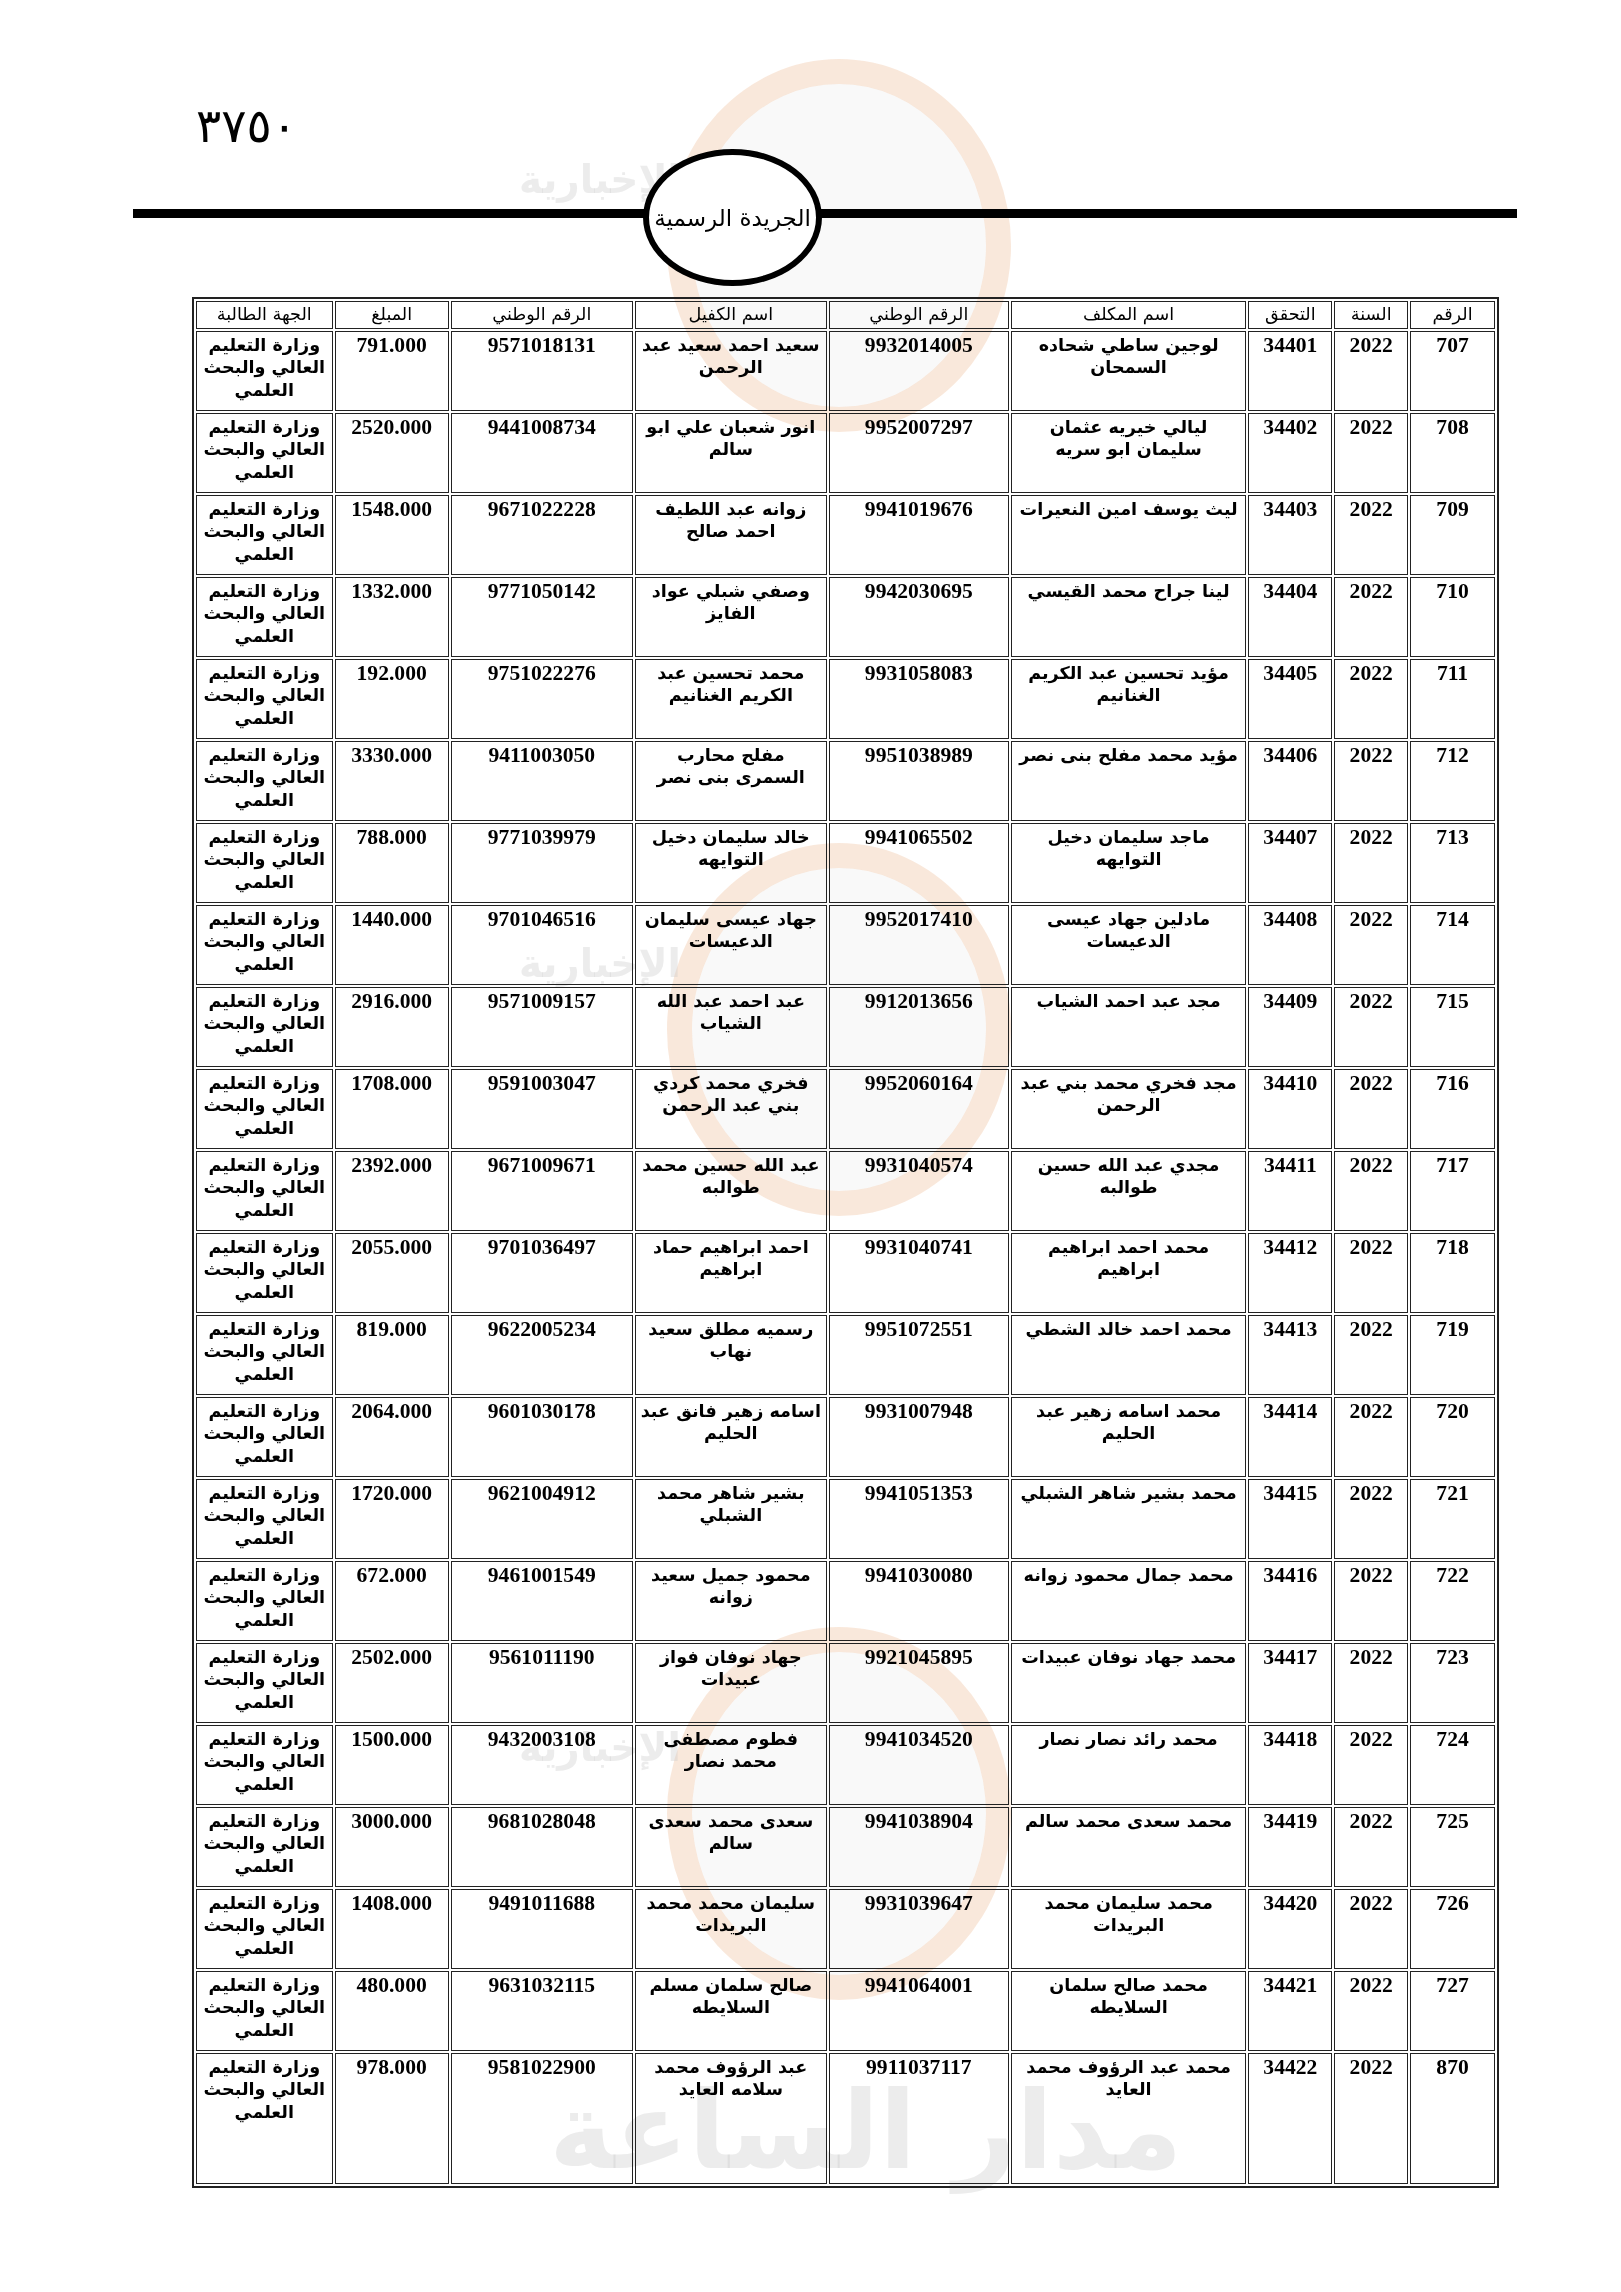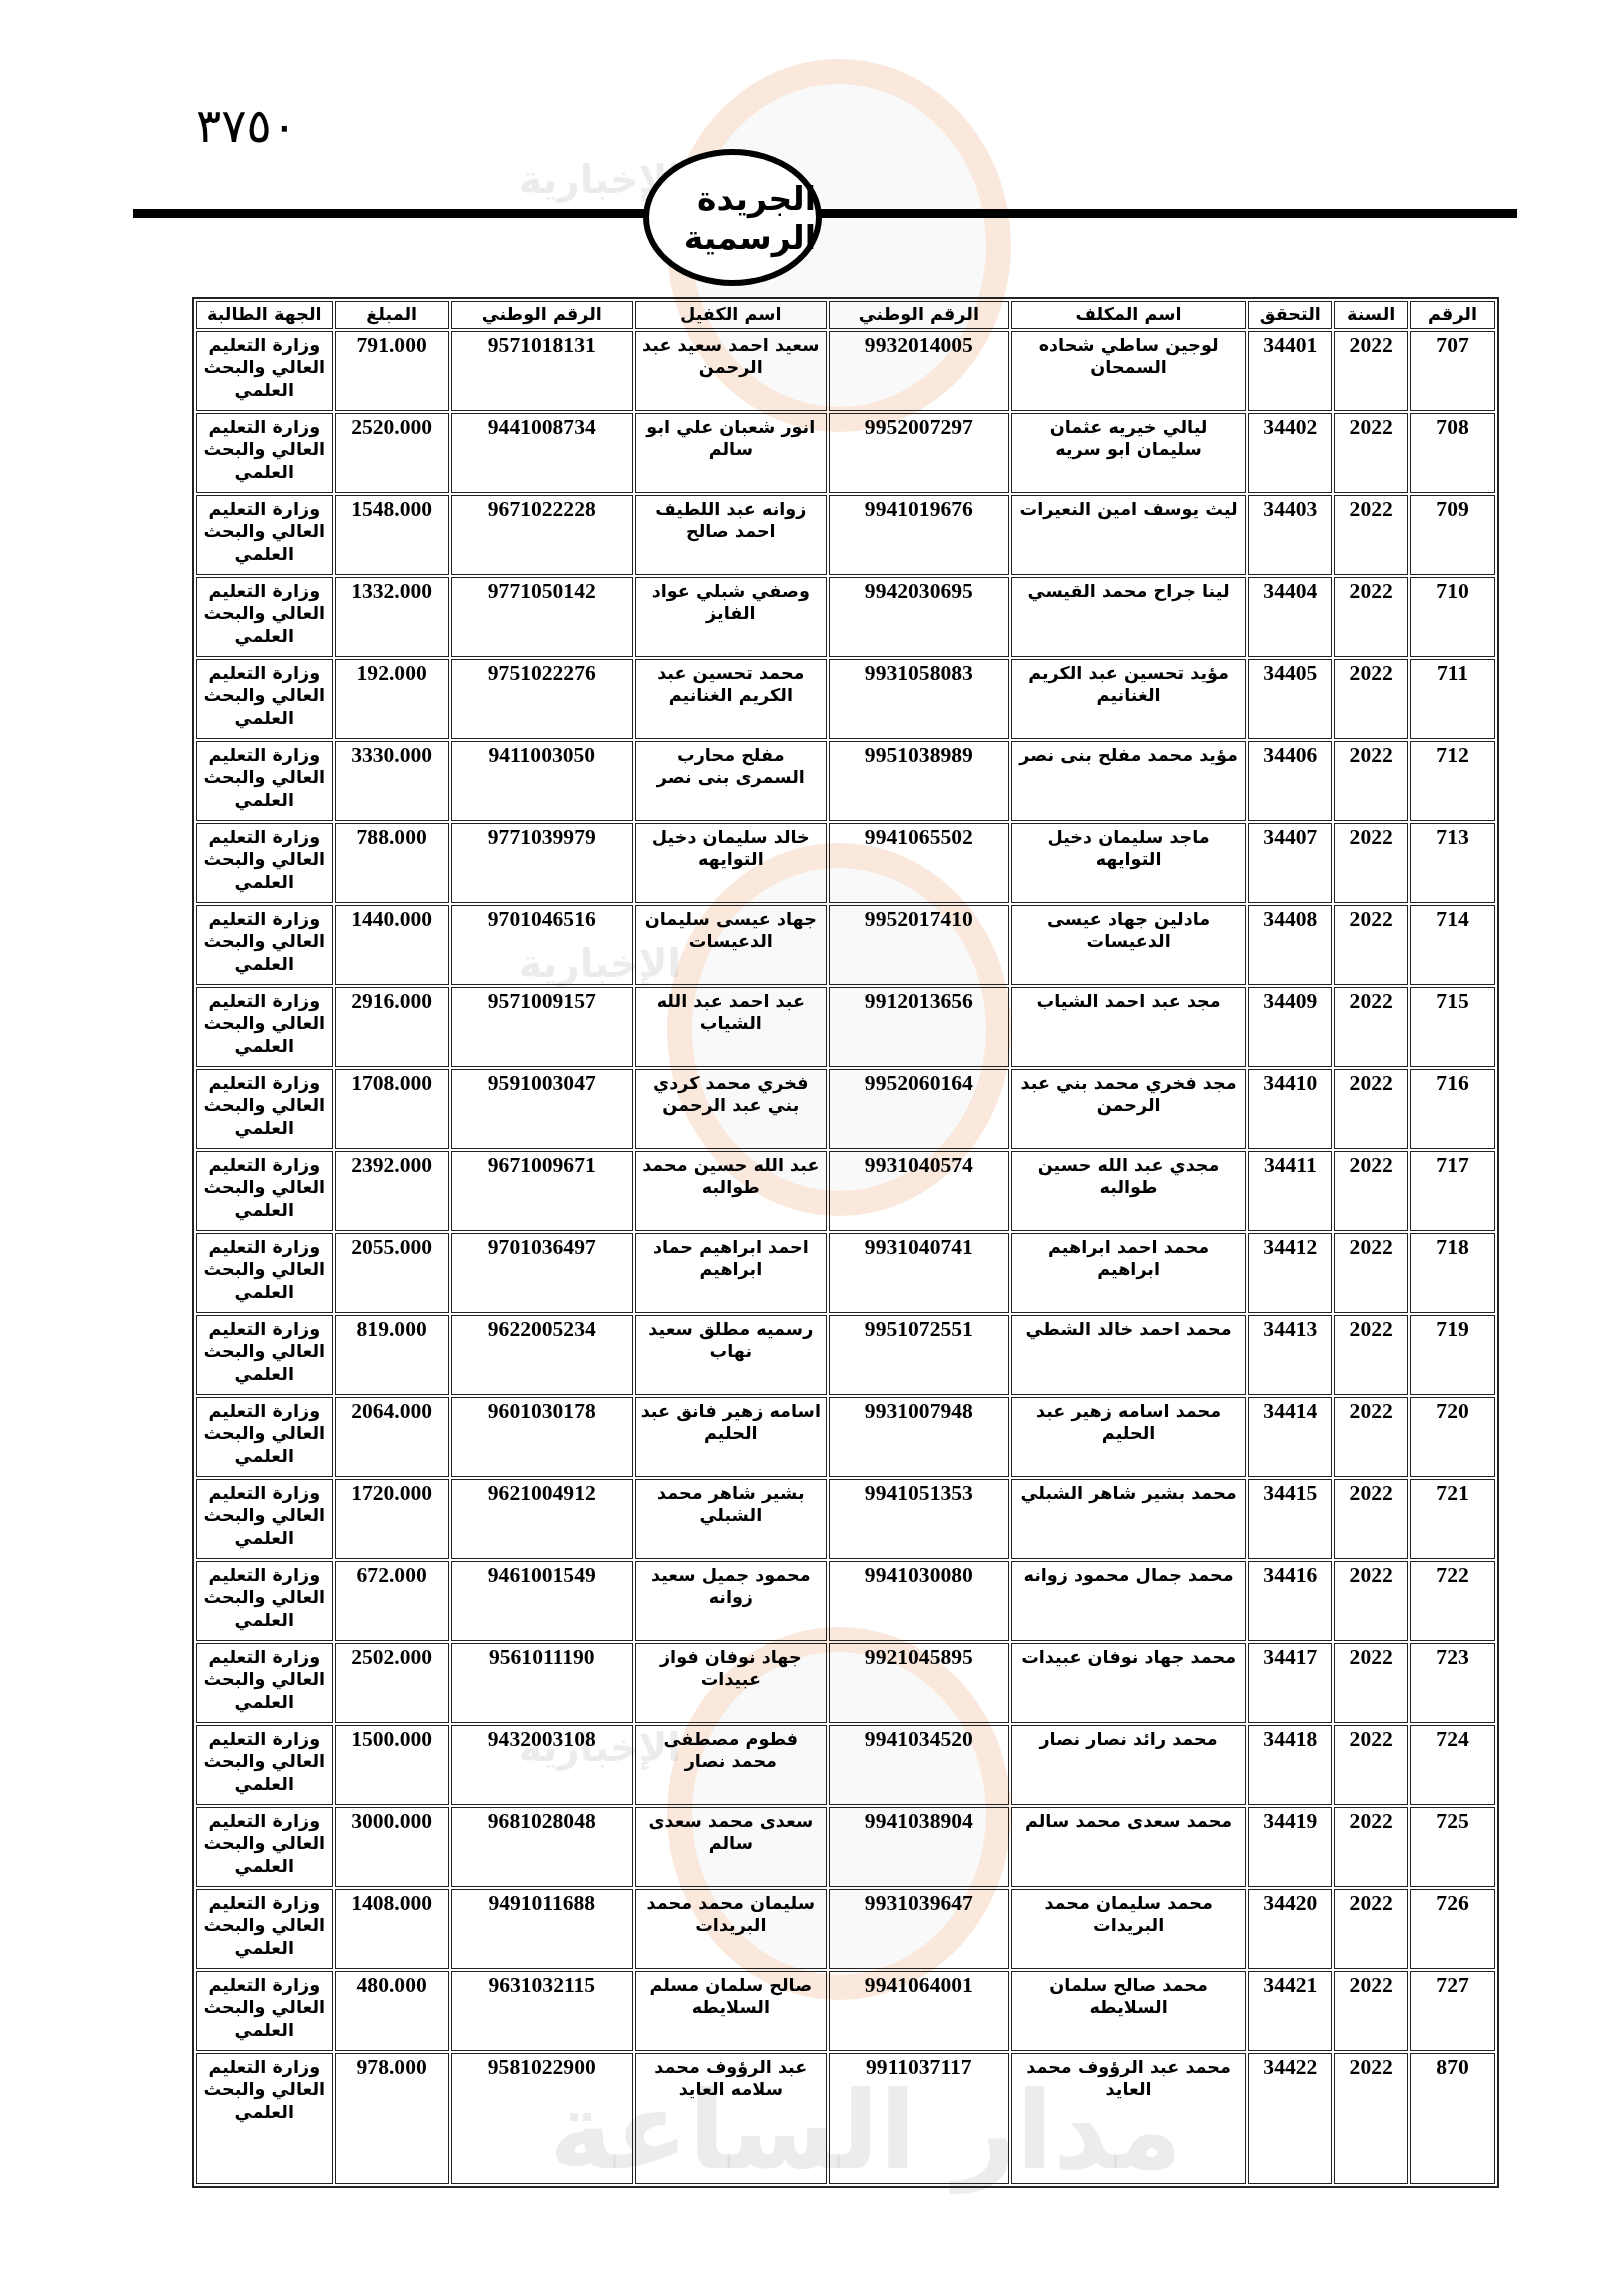--- a/index.html
+++ b/index.html
@@ -8,27 +8,27 @@
   .watermark { position:absolute; pointer-events:none; }
   .wm-clock { border-radius:50%; border:25.5px solid rgba(244,170,110,0.22);
               background:rgba(220,220,220,0.18); }
   .wm-text { color:rgba(200,200,200,0.35); font-weight:bold; font-family:"DejaVu Sans",sans-serif; }
   .page-number { position:absolute; left:196px; top:98px; font-size:47px; font-weight:normal;
                  font-family:"DejaVu Serif",serif; letter-spacing:5.9px; }
   .rule { position:absolute; left:133px; top:209px; width:1384px; height:8.8px; background:#000; }
   .title-oval { position:absolute; left:643px; top:149px; width:167px; height:125px;
                 border:6.9px solid #000; border-radius:50%; background:#fff;
                 display:flex; align-items:center; justify-content:center; }
-  .title-oval span { font-size:33px; font-weight:bold; direction:rtl; }
+  .title-oval span { font-size:23px; font-weight:normal; direction:rtl; }
   table.roster { position:absolute; left:192px; top:297px; width:1307px;
                  border-collapse:separate; border-spacing:2px; border:2.9px double #222;
                  direction:rtl; background:transparent; table-layout:fixed; }
   table.roster th, table.roster td { border:1.5px solid #222; text-align:center; vertical-align:top;
                  padding:2px 3.9px; }
-  table.roster th { font-size:17.6px; font-weight:bold; height:21.6px;margin-top:28px; }
+  table.roster th { font-size:17.6px; font-weight:normal; height:21.6px;margin-top:28px; }
   table.roster td { height:74px; font-size:18.6px; font-weight:bold; line-height:22.5px; }
   table.roster td.num { font-family:"Liberation Serif","DejaVu Serif",serif; font-size:21.6px; }
   table.roster td.name { font-size:17.6px; }
   table.roster tr.last td { height:125px; }
 </style>
 </head>
 <body>
 
 <div class="watermark wm-clock" style="left:667px;top:59px;width:294px;height:323px;"></div>
 <div class="watermark wm-clock" style="left:667px;top:843px;width:294px;height:323px;"></div>

